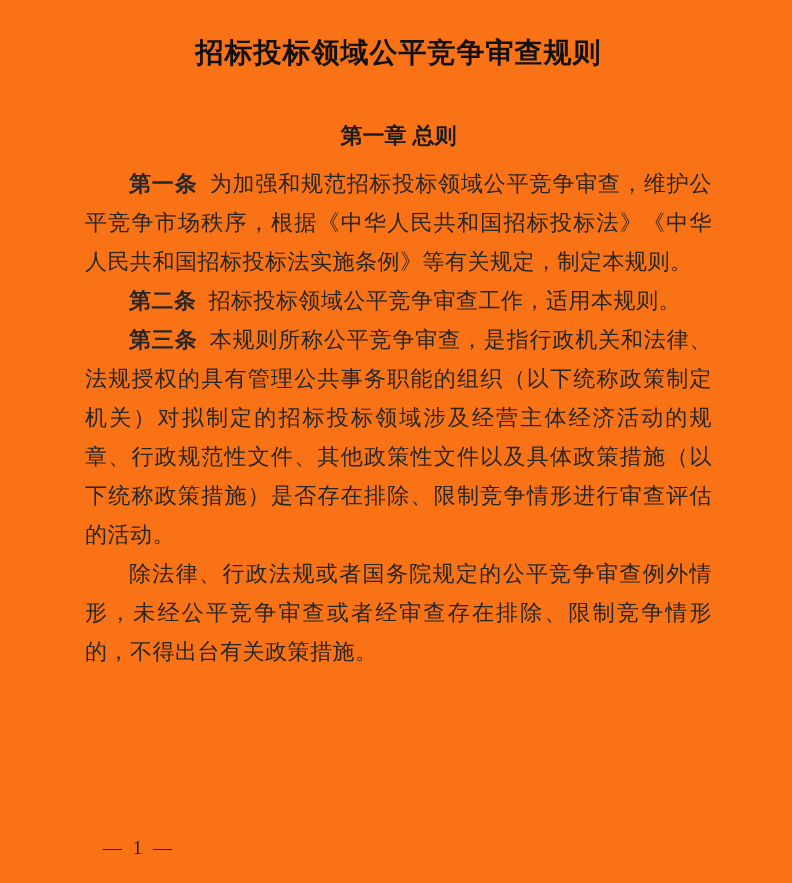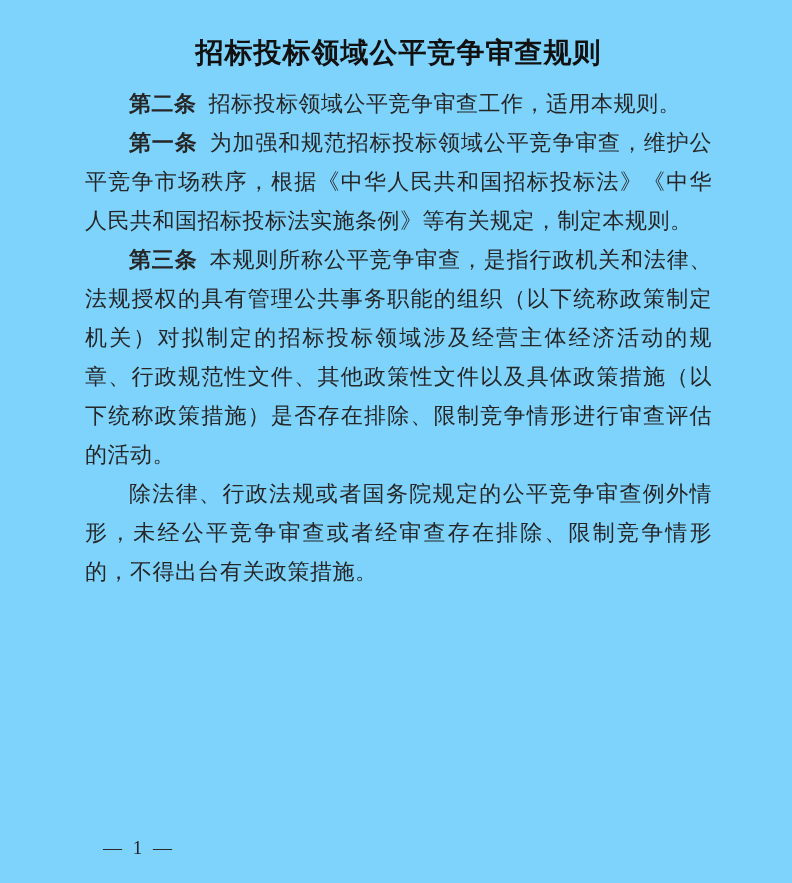--- a/index.html
+++ b/index.html
@@ -5,21 +5,21 @@
   html, body {
     margin: 0;
     padding: 0;
     background: #ffffff;
   }
   .page {
     position: relative;
     width: 792px;
     height: 883px;
     margin: 0 auto;
-    background: #7dd3fc;
+    background: #f97316;
     box-sizing: border-box;
     padding: 36px 80px 0 85px;
     overflow: hidden;
     font-family: "Liberation Serif", serif;
   }
   .doc-title {
     margin: 0;
     text-align: center;
     font-size: 28px;
     line-height: 34px;
@@ -66,26 +66,27 @@
     font-family: "Liberation Serif", serif;
   }
 </style>
 </head>
 <body>
 
 <div class="page">
 
   <h1 class="doc-title">招标投标领域公平竞争审查规则</h1>
 
+  <h2 class="chapter-heading">第一章 总则</h2>
 
   <div class="doc-body">
 
+    <p class="para"><span class="lead">第一条</span><span>为加强和规范招标投标领域公平竞争审查，维护公平竞争市场秩序，根据《中华人民共和国招标投标法》《中华人民共和国招标投标法实施条例》等有关规定，制定本规则。</span></p>
+
     <p class="para"><span class="lead">第二条</span><span>招标投标领域公平竞争审查工作，适用本规则。</span></p>
-
-    <p class="para"><span class="lead">第一条</span><span>为加强和规范招标投标领域公平竞争审查，维护公平竞争市场秩序，根据《中华人民共和国招标投标法》《中华人民共和国招标投标法实施条例》等有关规定，制定本规则。</span></p>
 
     <p class="para"><span class="lead">第三条</span><span>本规则所称公平竞争审查，是指行政机关和法律、法规授权的具有管理公共事务职能的组织（以下统称政策制定机关）对拟制定的招标投标领域涉及经营主体经济活动的规章、行政规范性文件、其他政策性文件以及具体政策措施（以下统称政策措施）是否存在排除、限制竞争情形进行审查评估的活动。</span></p>
 
     <p class="para"><span class="lead"></span><span>除法律、行政法规或者国务院规定的公平竞争审查例外情形，未经公平竞争审查或者经审查存在排除、限制竞争情形的，不得出台有关政策措施。</span></p>
 
 
 
   </div>
 
   <div class="page-footer">— 1 —</div>

